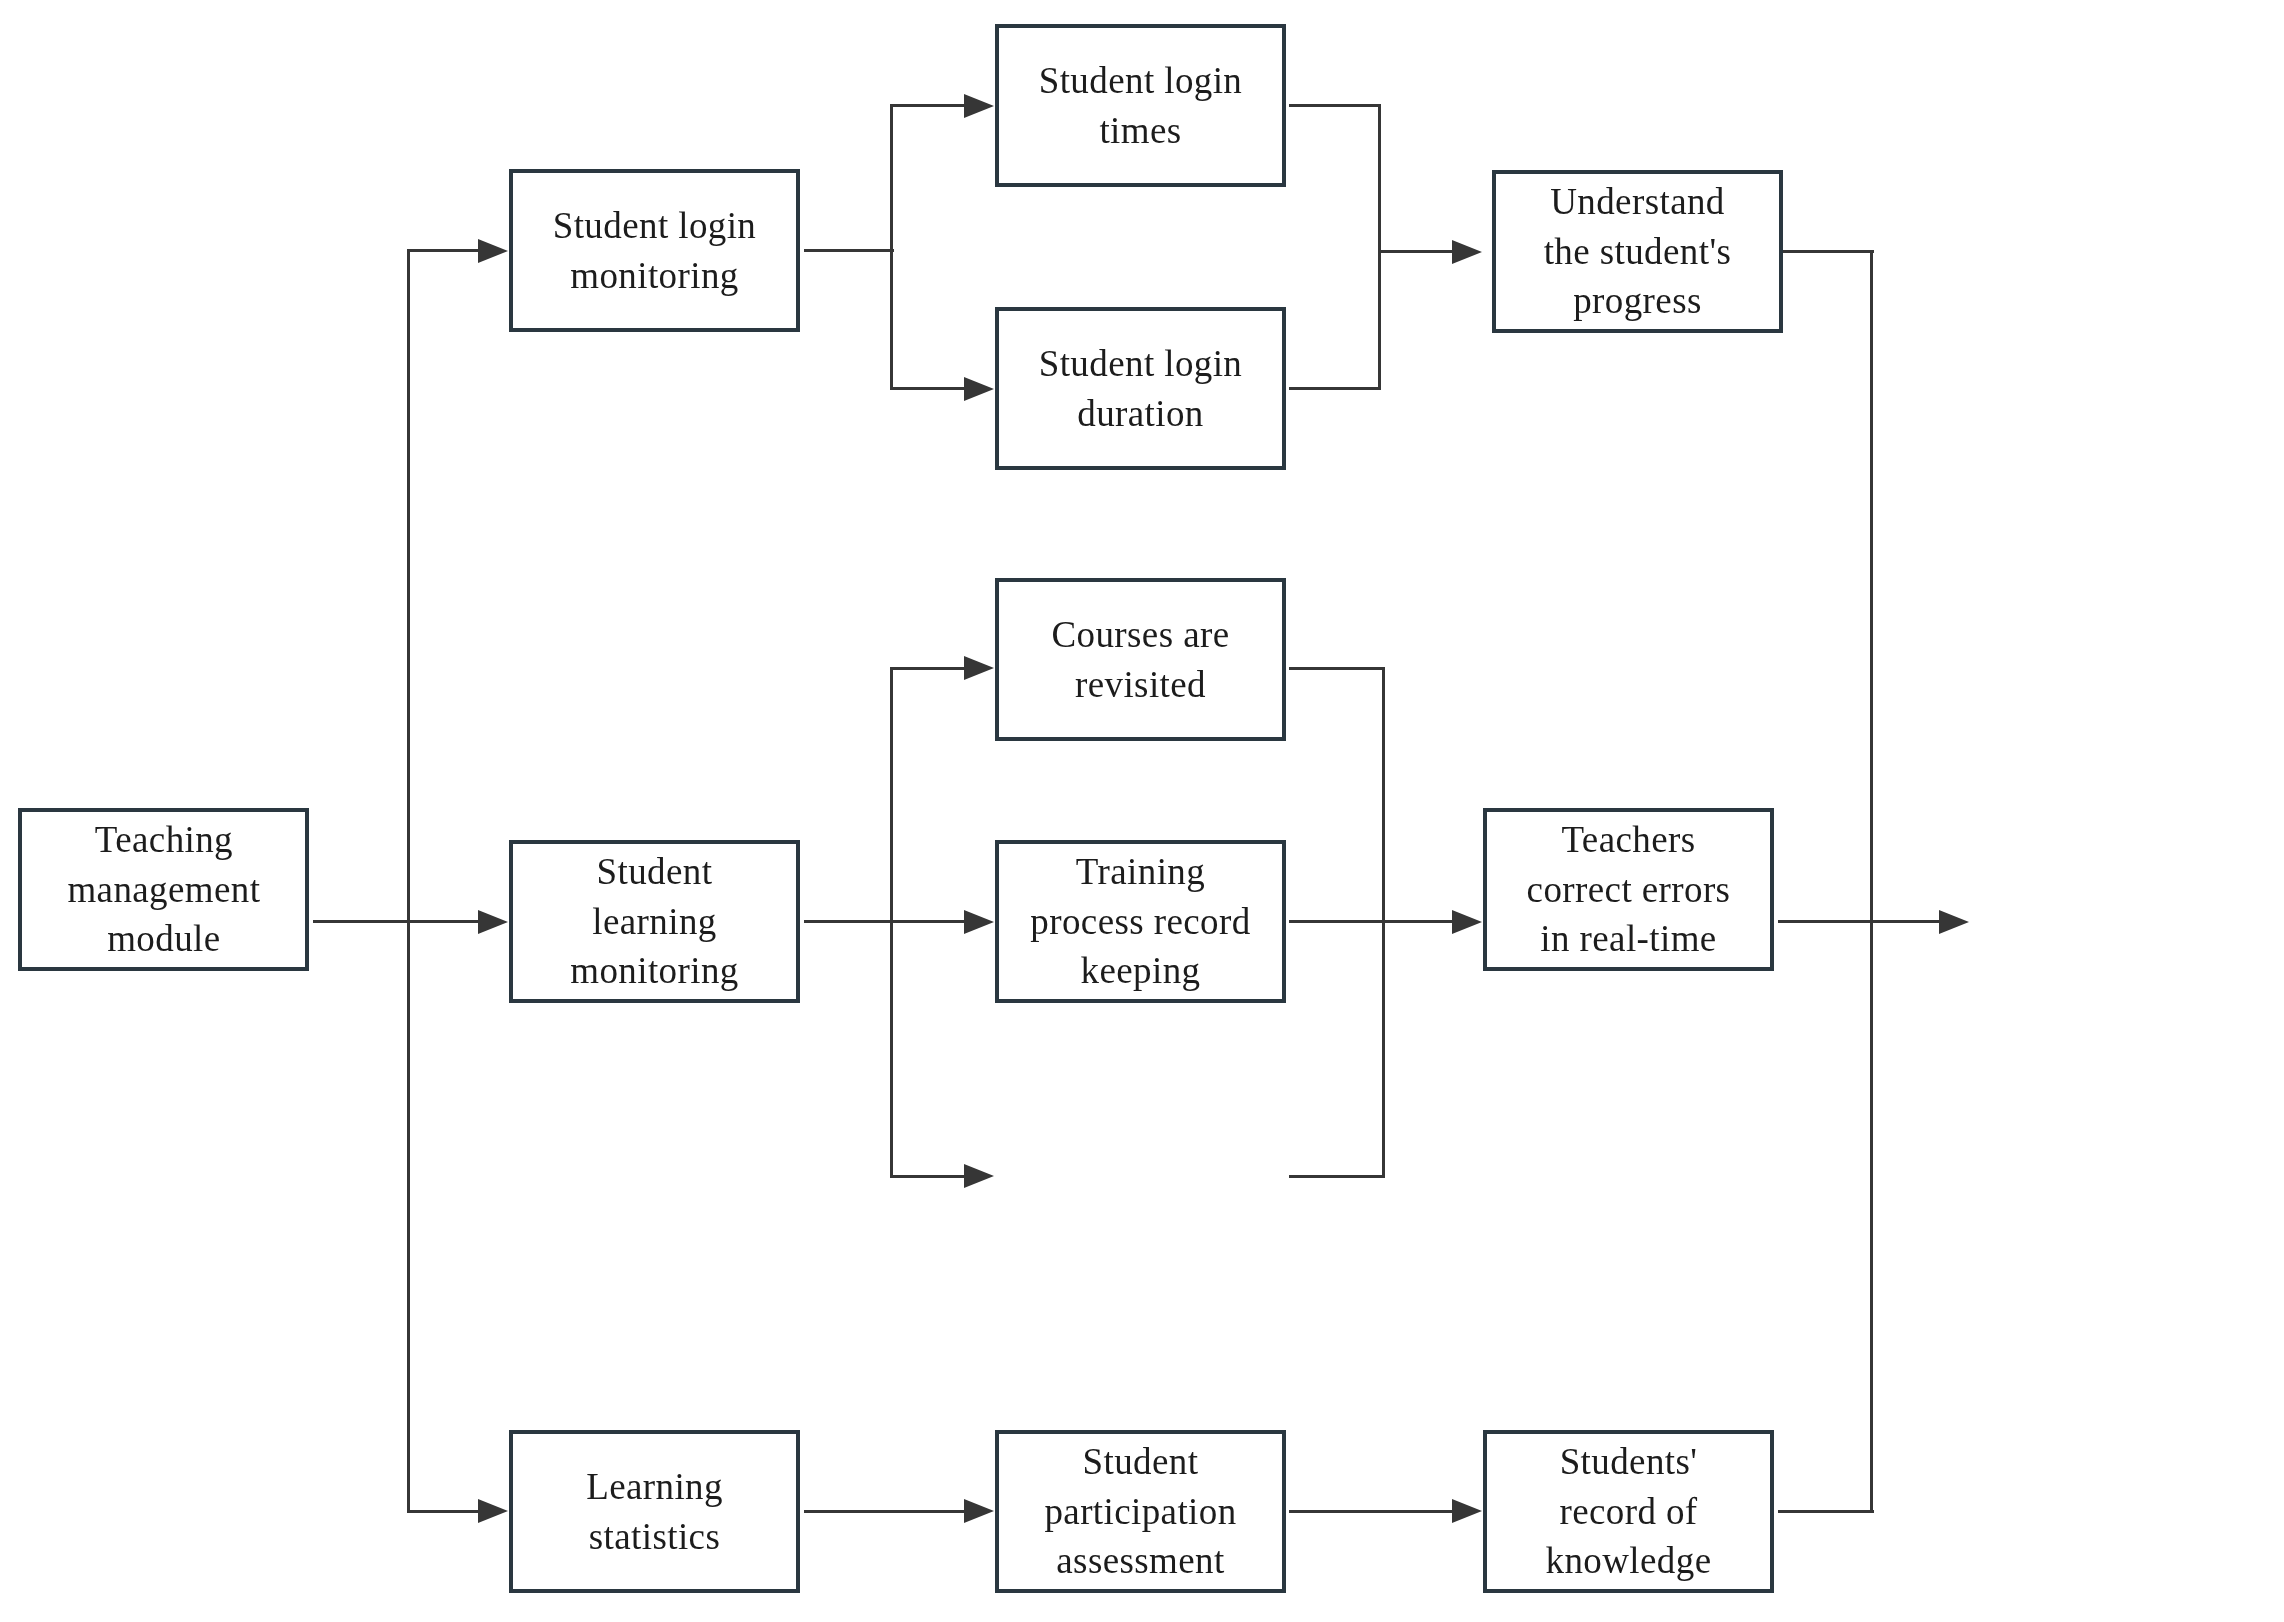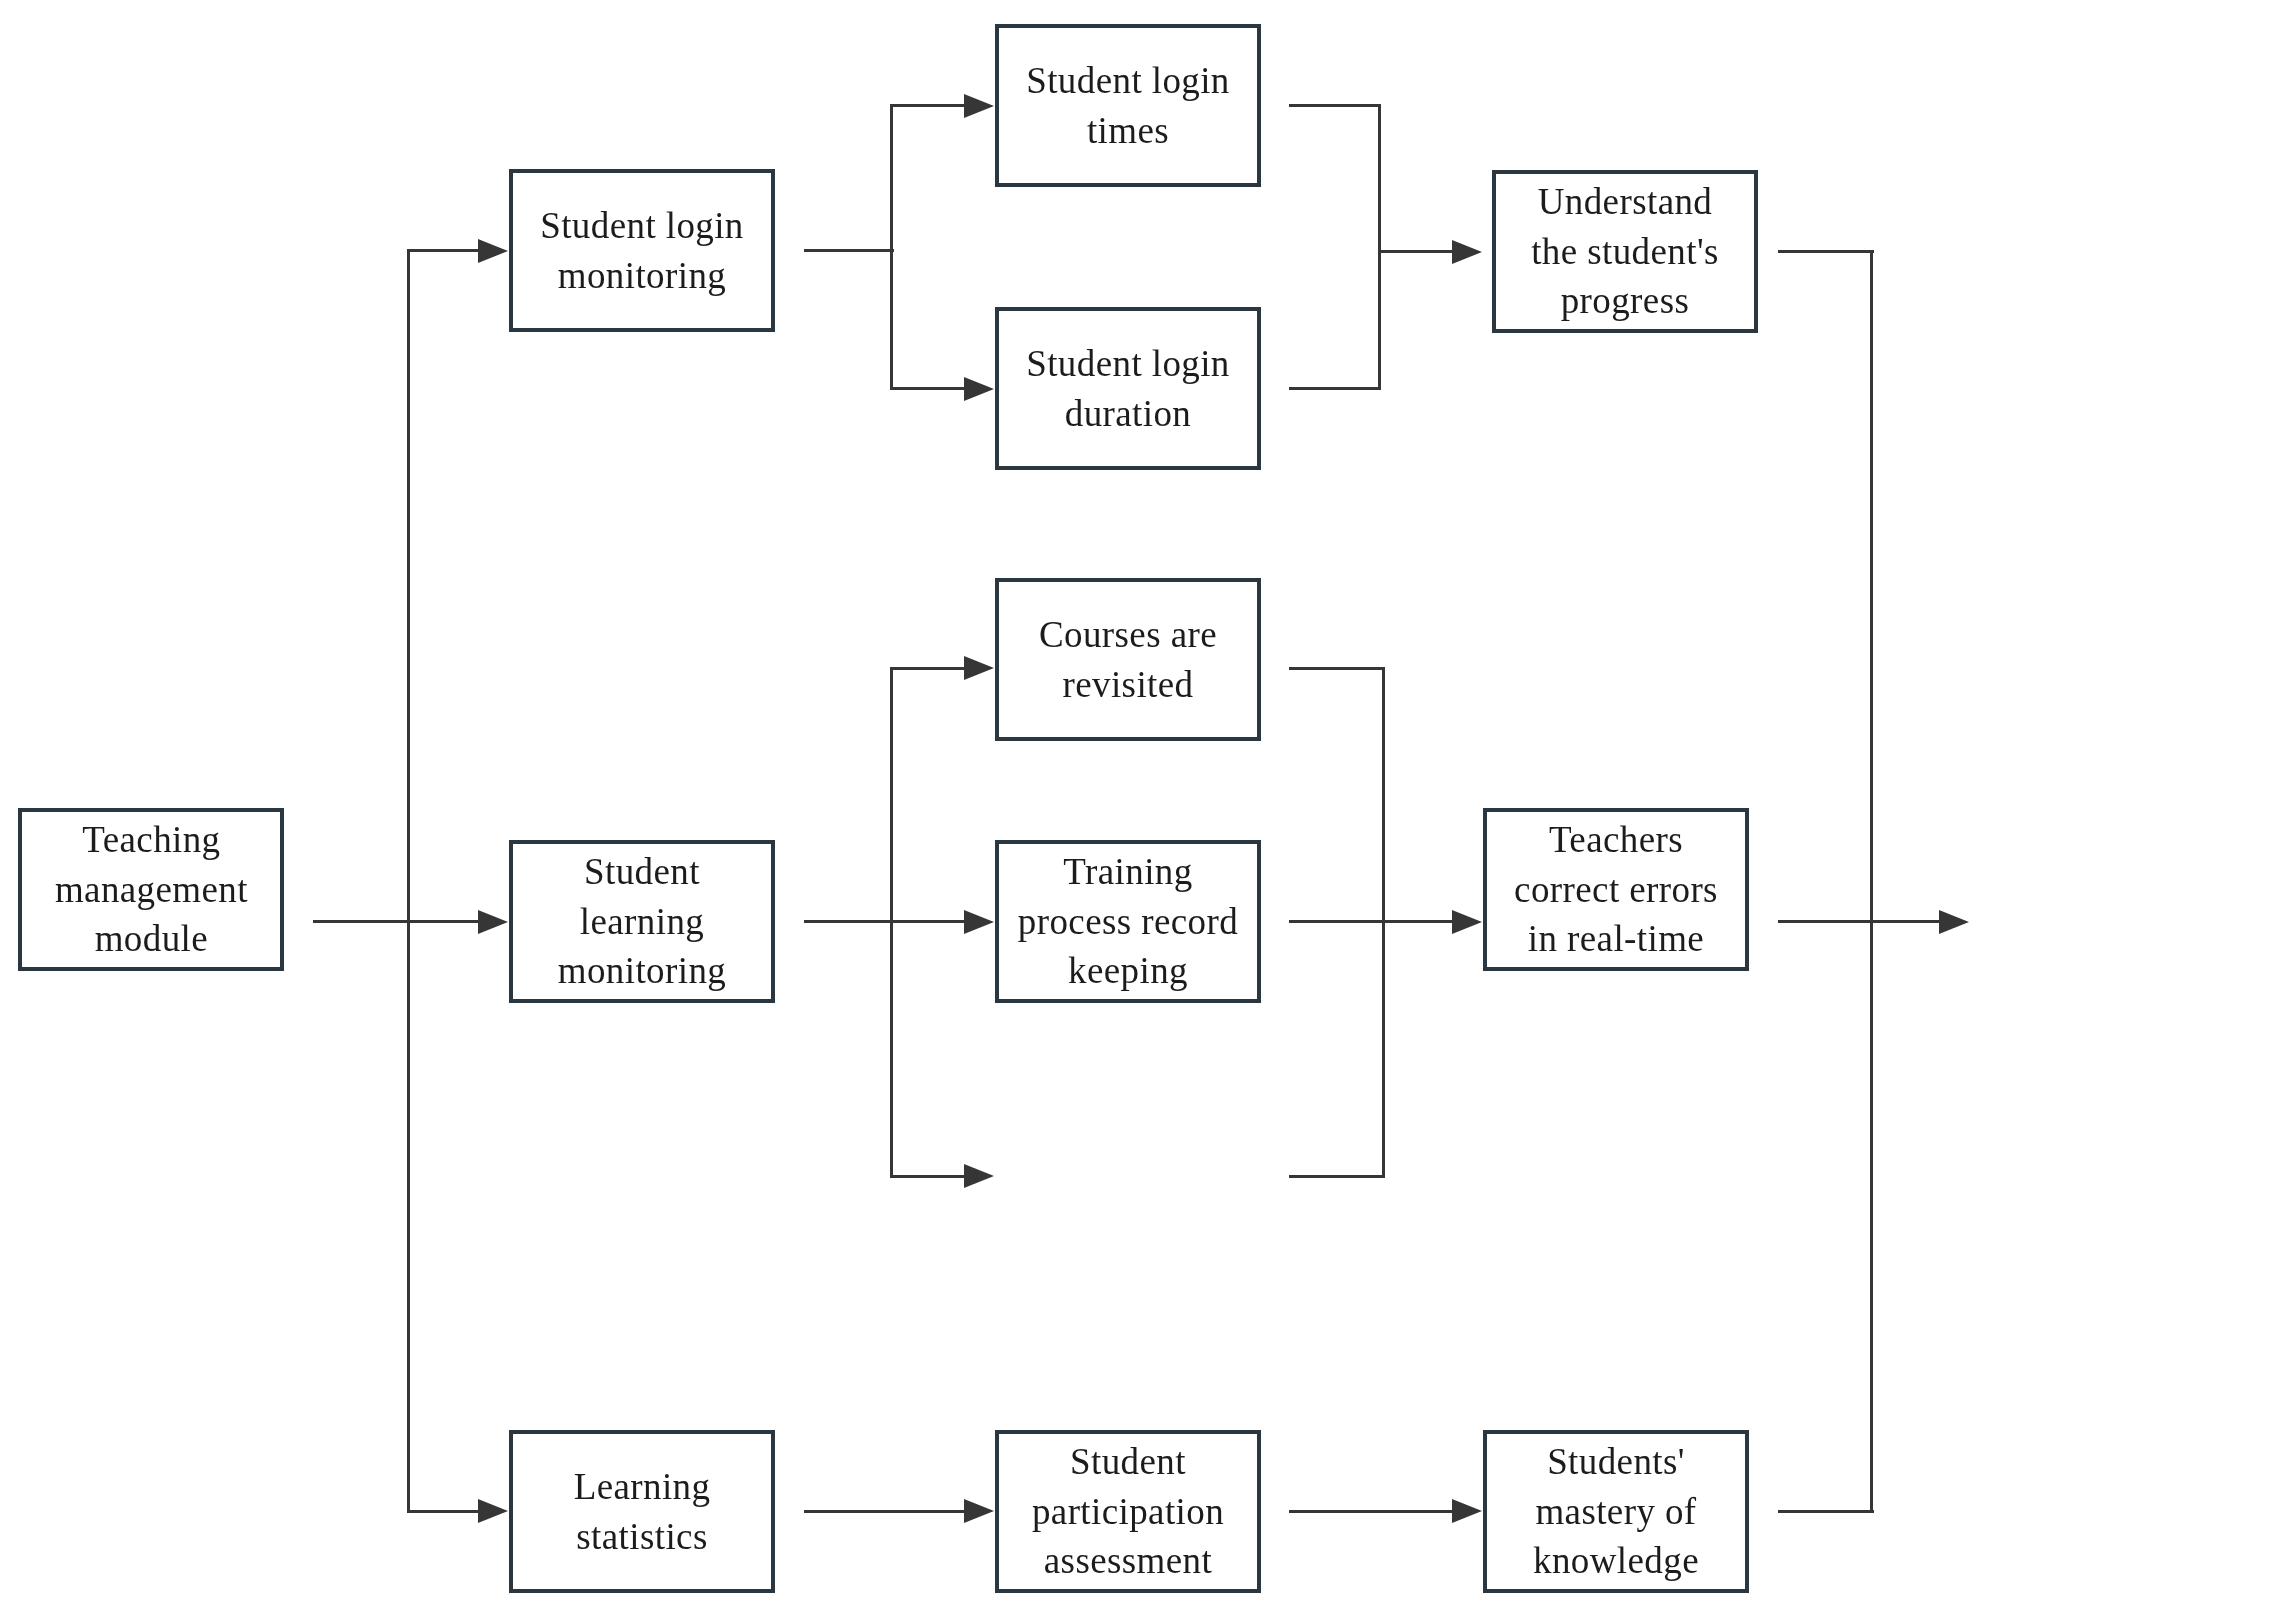--- a/index.html
+++ b/index.html
@@ -10,21 +10,21 @@
   .canvas {
     position: relative;
     width: 2284px;
     height: 1623px;
     background: #ffffff;
     font-family: "Liberation Serif", "DejaVu Serif", serif;
     overflow: hidden;
   }
   .node {
     position: absolute;
-    width: 266px;
+    width: 291px;
     height: 163px;
     box-sizing: border-box;
     border: 4px solid #2a3740;
     background: #ffffff;
     display: flex;
     align-items: center;
     justify-content: center;
     text-align: center;
   }
   .node .label {
@@ -161,18 +161,18 @@
   </div>
 
   <div class="node" style="left:995px; top:1430px;">
     <span class="label">Student
 participation
 assessment</span>
   </div>
 
   <div class="node" style="left:1483px; top:1430px;">
     <span class="label">Students'
-mastery of
+record of
 knowledge</span>
   </div>
 
 </div>
 
 
 </body></html>

